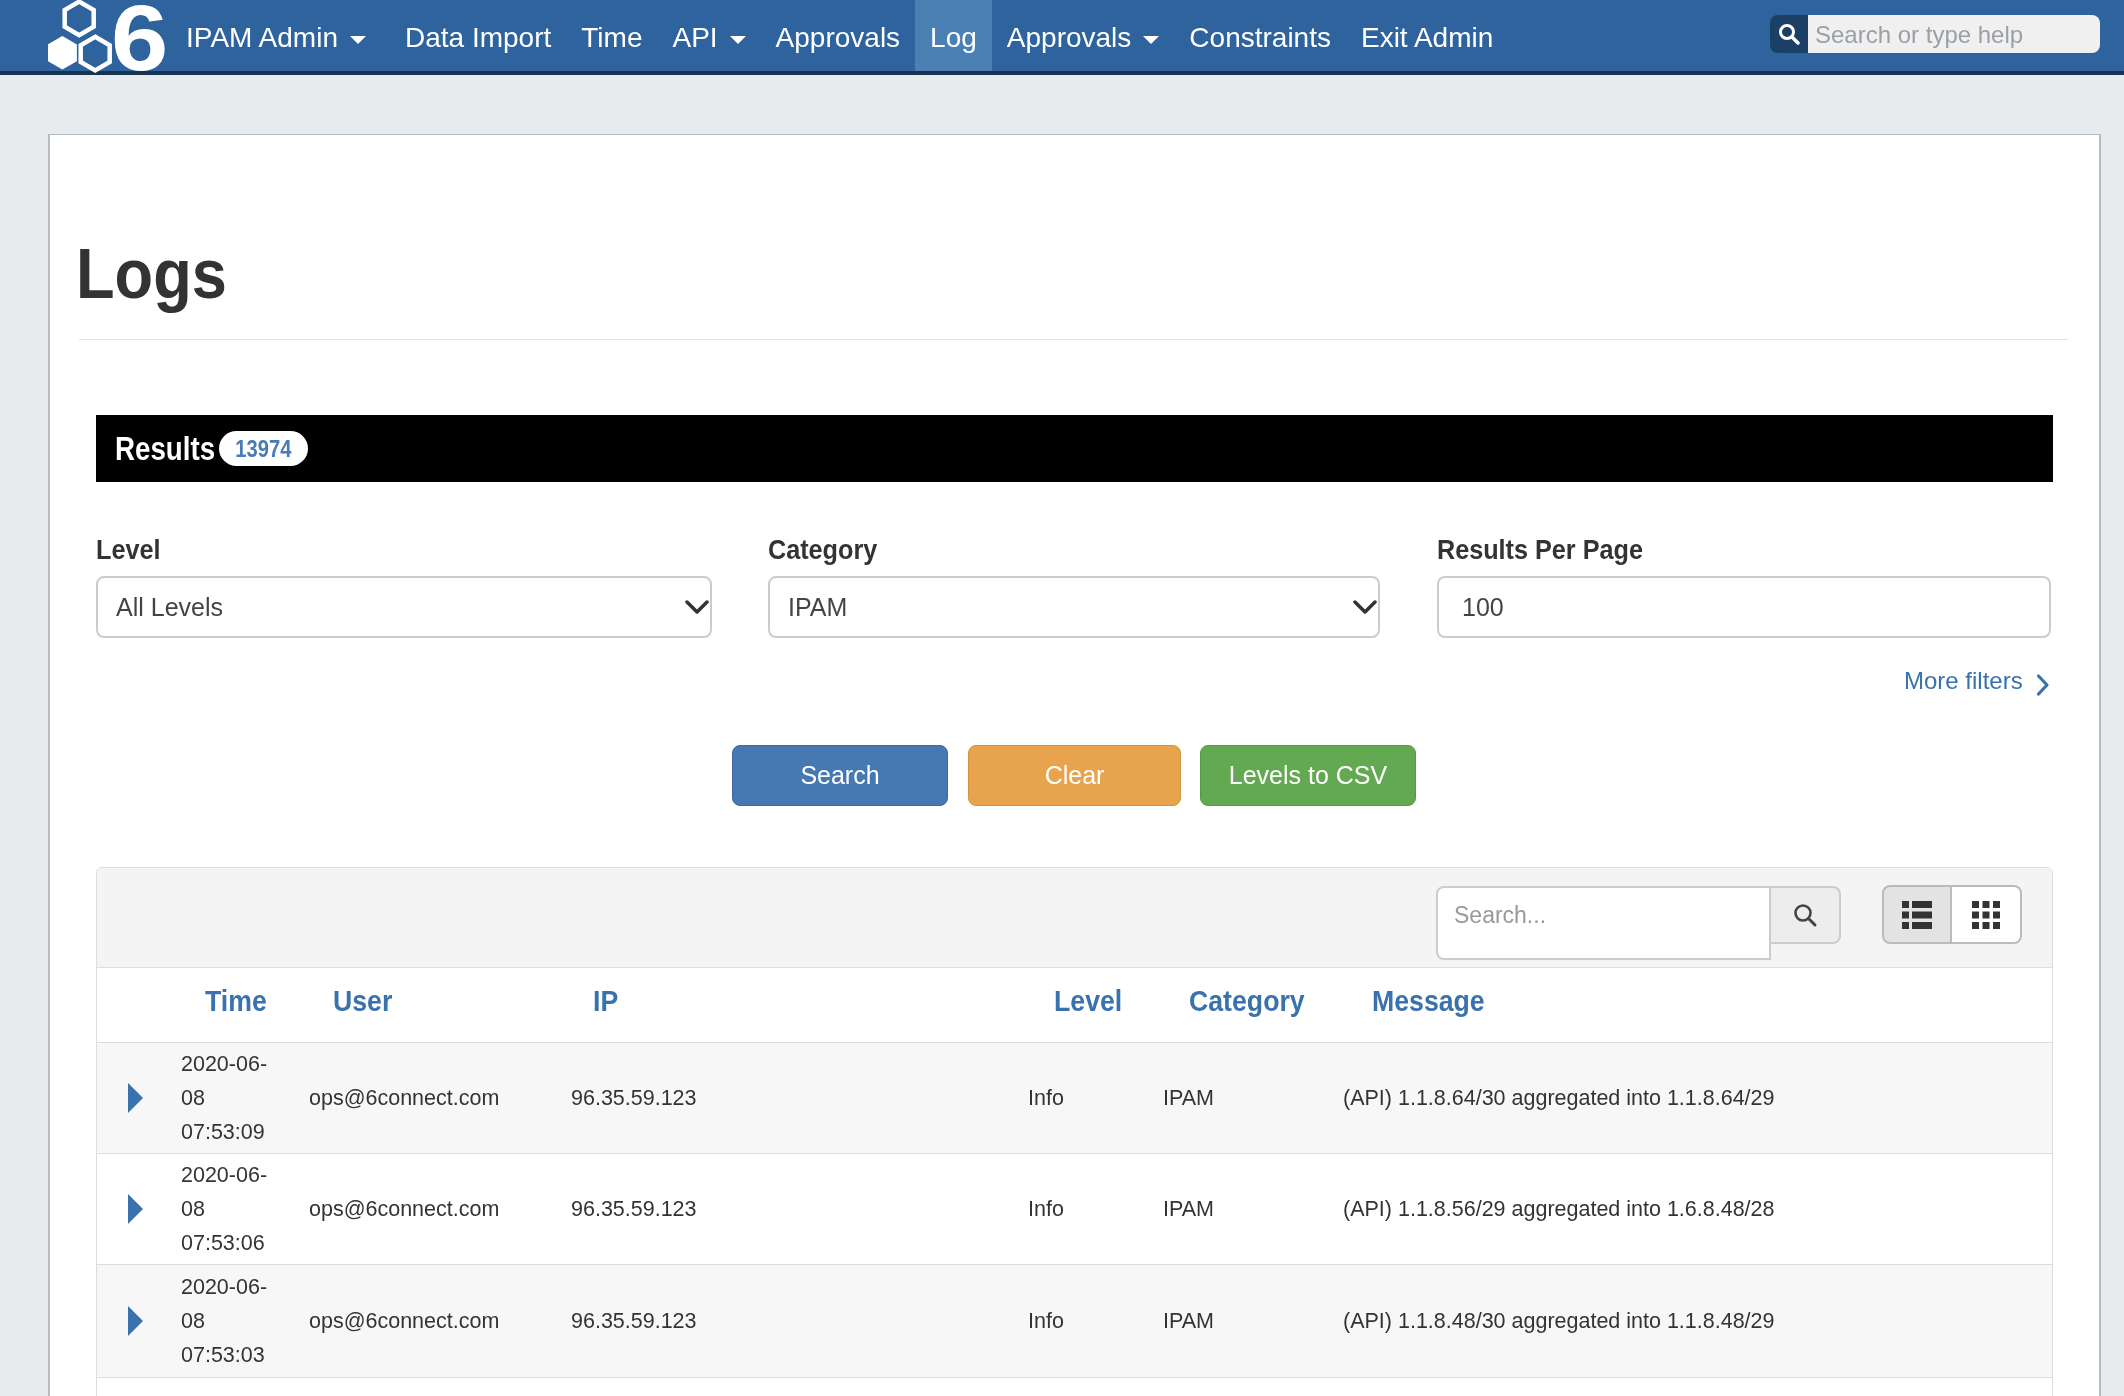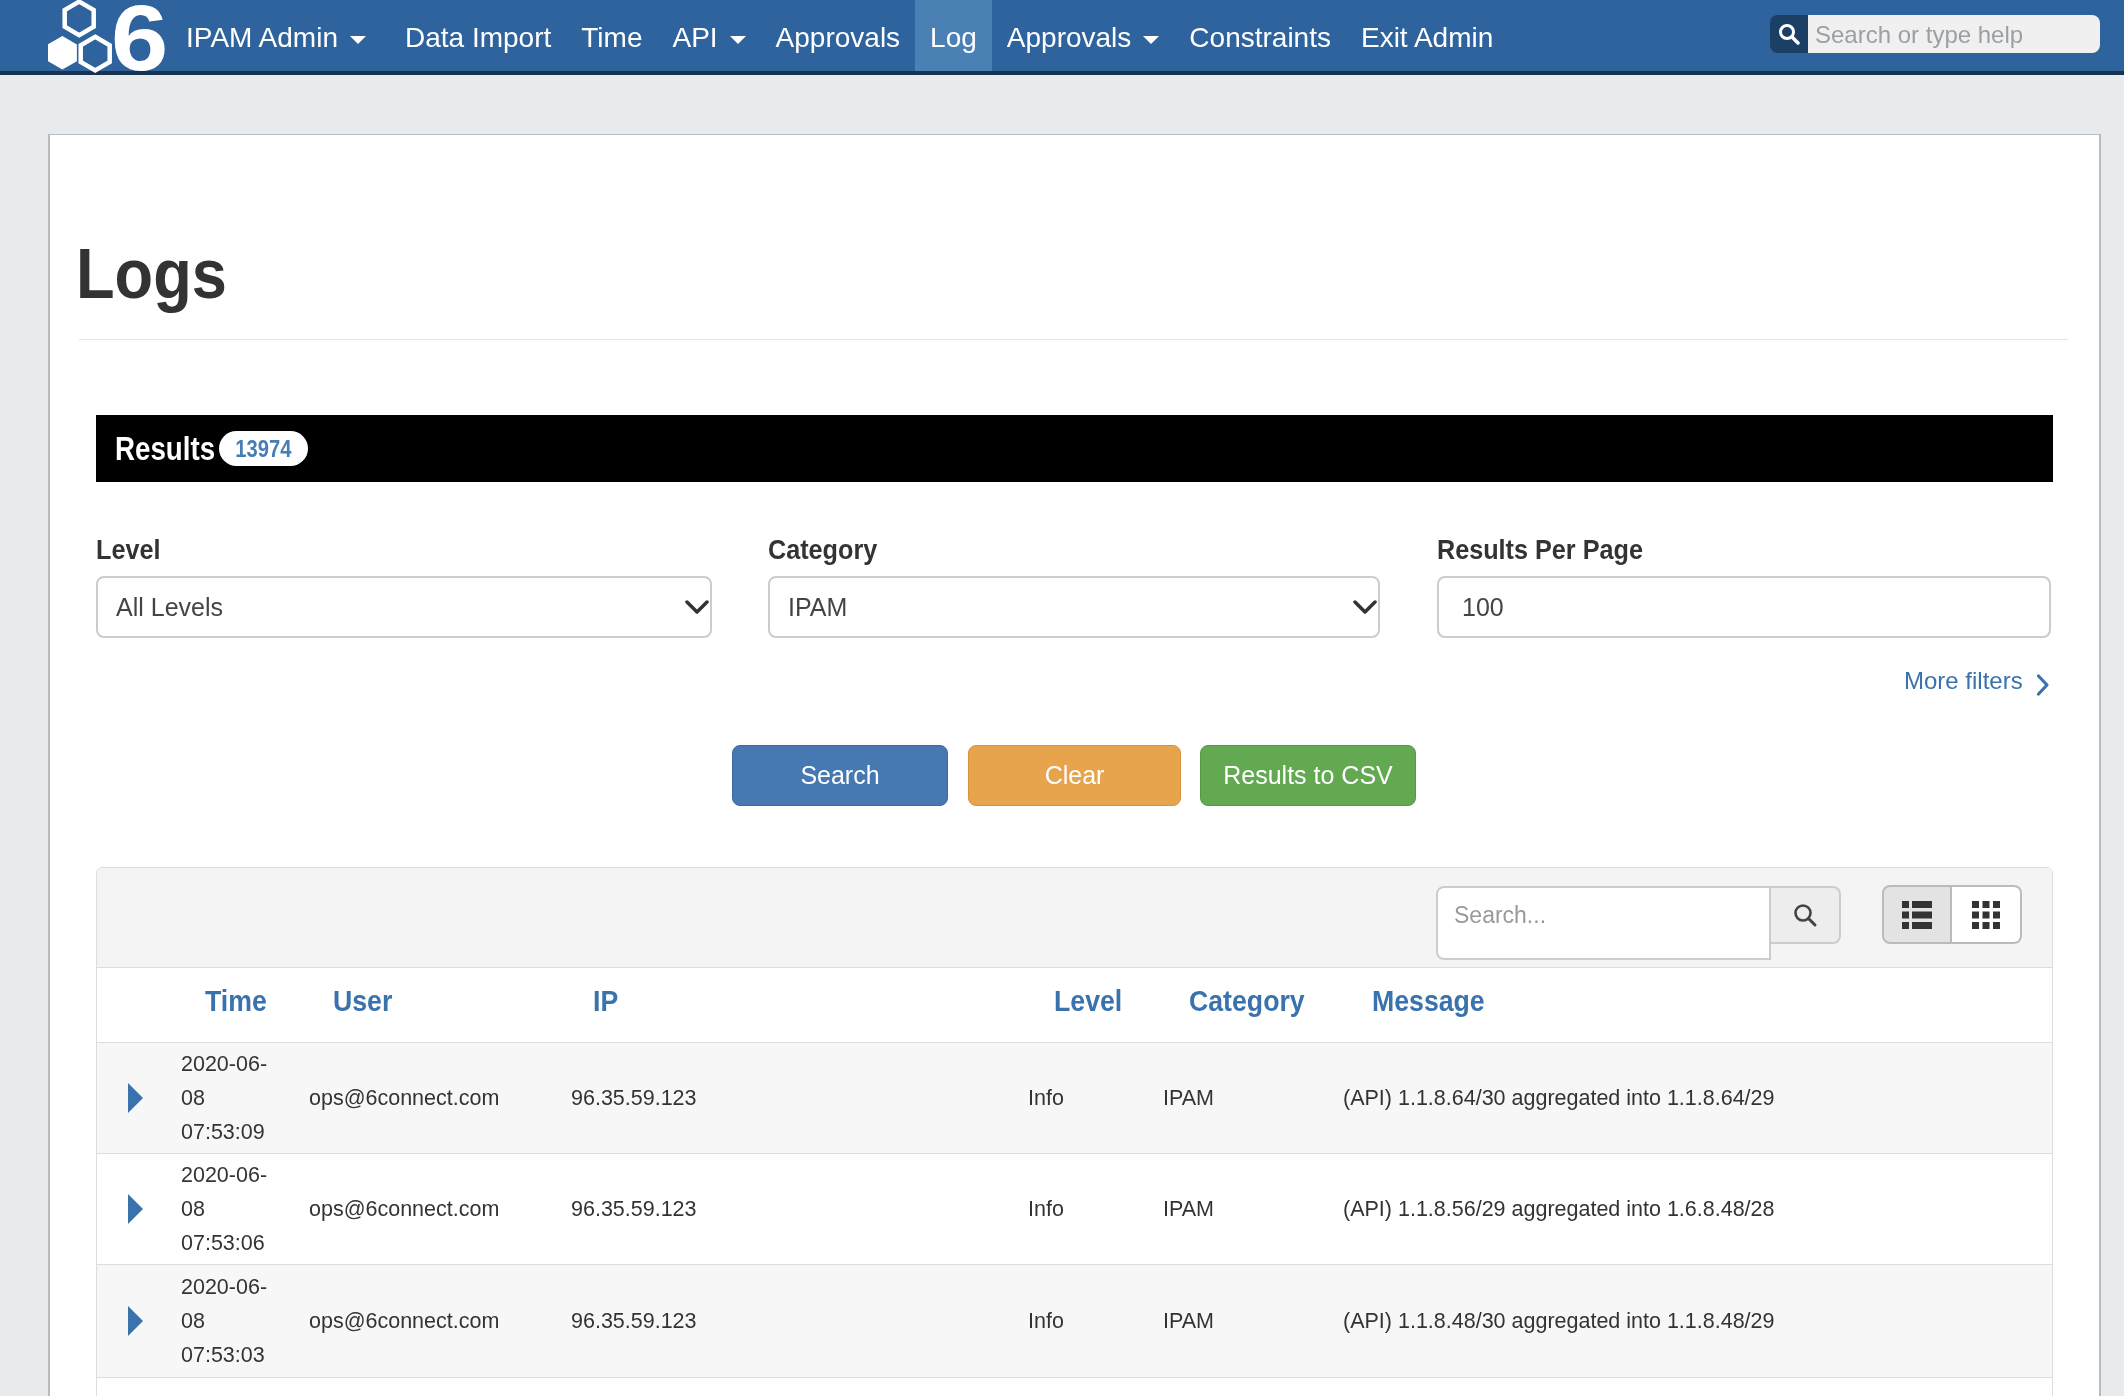--- a/index.html
+++ b/index.html
@@ -129,21 +129,21 @@
       </svg>
   </div>
   <div class="fsel" style="left:1387px; width:614px; padding-left:23px;">100</div>
 
   <div class="morefilters" style="left:1854px;">More filters<svg width="14" height="24" viewBox="0 0 14 24" style="margin-left:13px; position:relative; top:4px;">
         <polyline points="2.5,3 11,12 2.5,21" fill="none" stroke="#3a72ad" stroke-width="3.2" stroke-linecap="round" stroke-linejoin="round"></polyline>
       </svg></div>
 
   <div class="btn btn-clear">Clear</div>
   <div class="btn btn-search">Search</div>
-  <div class="btn btn-export">Results to CSV</div>
+  <div class="btn btn-export">Levels to CSV</div>
 
   <div class="panel">
     <div class="phead">
       <div class="tsearch">Search...</div>
       <div class="tsearchbtn">
         <svg width="26" height="26" viewBox="0 0 26 26">
             <circle cx="11" cy="11" r="7.5" fill="none" stroke="#444" stroke-width="2.6"></circle>
             <line x1="16.5" y1="16.5" x2="23" y2="23" stroke="#444" stroke-width="3" stroke-linecap="round"></line>
           </svg>
       </div>

